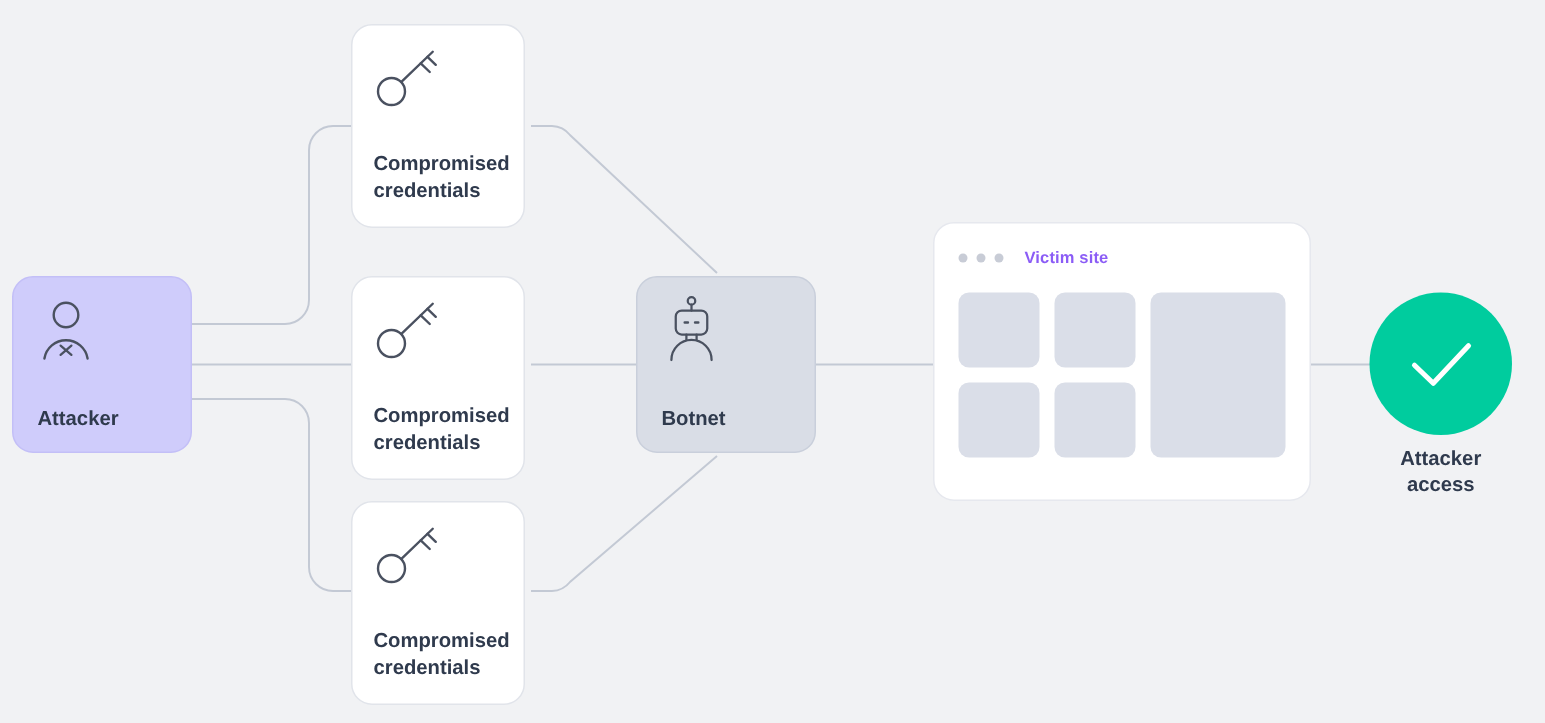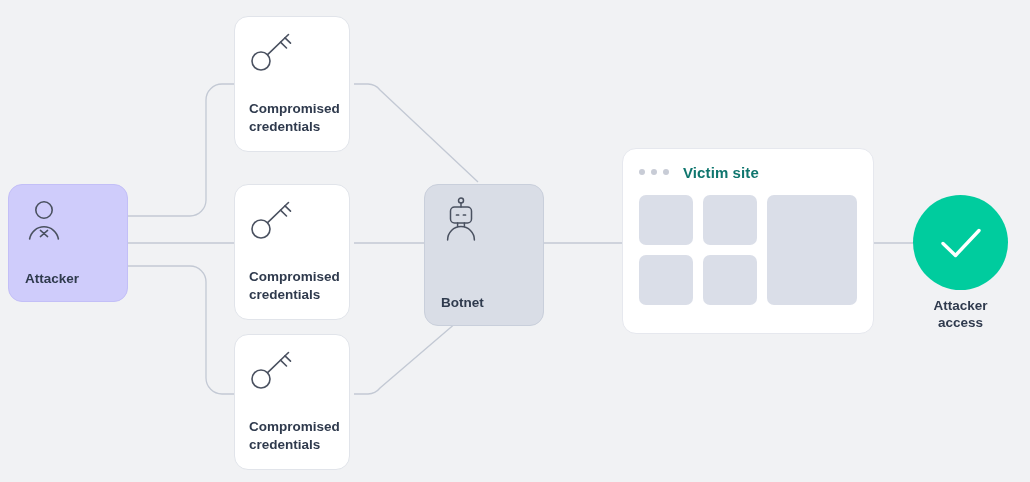--- a/index.html
+++ b/index.html
@@ -54,21 +54,21 @@
     left: 234px;
   }
   .cred-top    { top: 16px; }
   .cred-middle { top: 184px; }
   .cred-bottom { top: 334px; }
   
   .node-botnet {
     left: 424px;
     top: 184px;
     width: 120px;
-    height: 142px;
+    height: 118px;
     background: #d9dde6;
     border: 1px solid #c9cfdb;
     border-radius: 14px;
     padding: 14px 16px;
   }
   
   .node-victim {
     left: 622px;
     top: 148px;
     width: 252px;
@@ -90,23 +90,23 @@
     align-items: center;
   }
   .dots i {
     display: block;
     width: 6px;
     height: 6px;
     border-radius: 50%;
     background: #c8ccd6;
   }
   .victim-title {
-    font-size: 15px;
+    font-size: 11px;
     font-weight: bold;
-    color: #0f766e;
+    color: #8b5cf6;
     letter-spacing: .1px;
     text-align: right;
   }
   .victim-body {
     margin-top: 14px;
     display: flex;
     gap: 10px;
   }
   .victim-left {
     display: grid;

